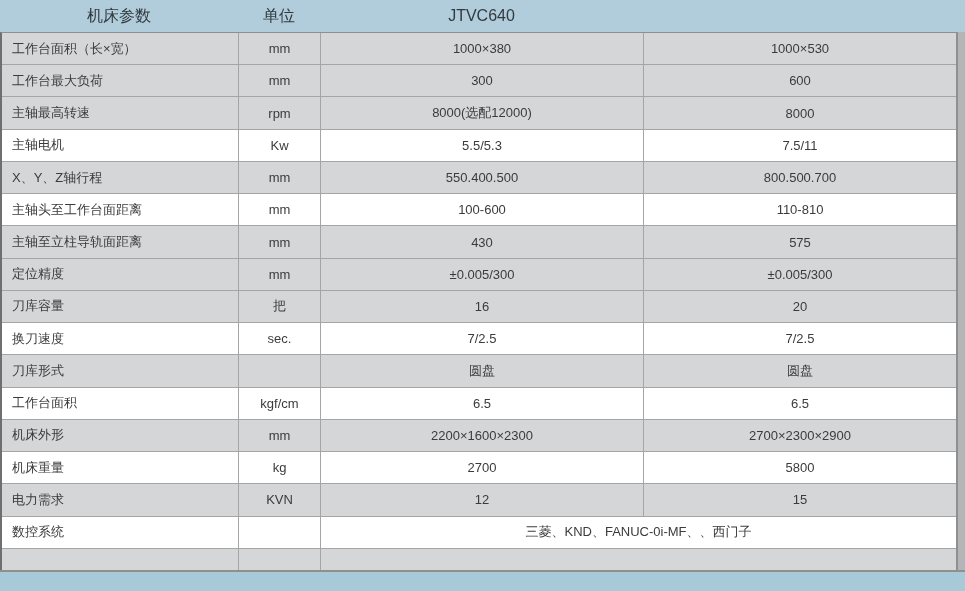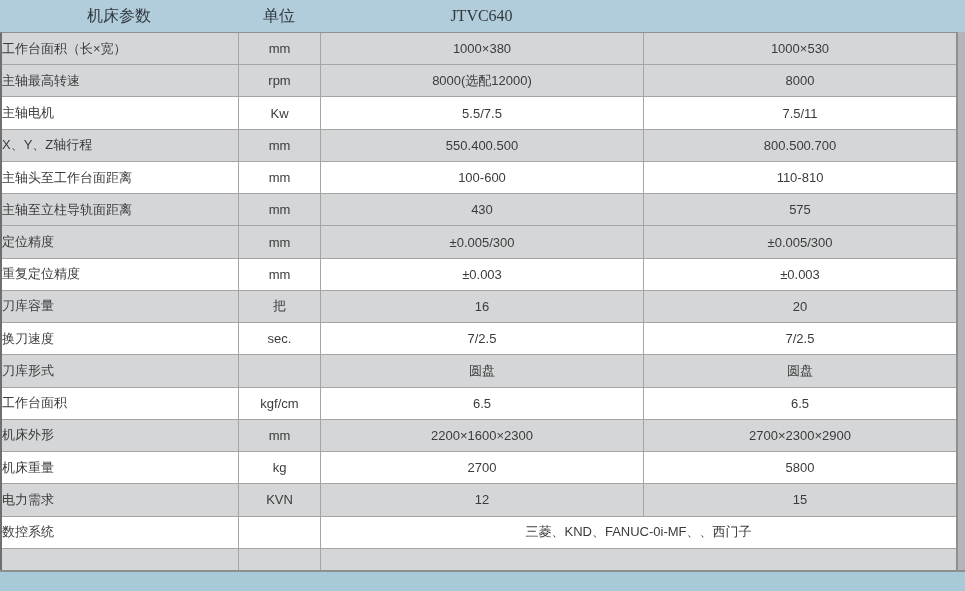--- a/index.html
+++ b/index.html
@@ -20,21 +20,21 @@
     display: flex;
     height: 32px;
     background: var(--header-bg, #b1cddc);
     align-items: center;
     font-size: 16px;
     color: #323a3e;
   }
   .header-cell { text-align: center; box-sizing: border-box; }
   .hc-param { width: 238px; }
   .hc-unit  { width: 82px; }
-  .hc-m1    { width: 323px; font-family: Liberation Serif, serif; }
+  .hc-m1    { width: 323px; }
   .hc-m2    { flex: 1; }
 
   
   .body-wrap {
     display: flex;
     height: 538px;
     overflow: hidden;
   }
   table.spec {
     border-collapse: separate;
@@ -55,21 +55,21 @@
     box-sizing: border-box;
     padding: 0;
     border-bottom: 1px solid var(--grid-line, #a5a5a5);
     text-align: center;
     vertical-align: middle;
     overflow: hidden;
     white-space: nowrap;
   }
   td.c-param {
     text-align: left;
-    padding-left: 0;
+    padding-left: 10px;
   }
   td.c-unit, td.c-val { border-left: 1px solid var(--grid-line, #a5a5a5); }
   tr.r-gray td  { background: var(--row-alt-bg, #d5d6d8); }
   tr.r-white td { background: var(--row-bg, #ffffff); }
   tr.r-last td  { height: 17px; border-bottom: none; }
 
   .right-strip {
     width: 9px;
     box-sizing: border-box;
     border-left: 2px solid #8f8f8f;
@@ -103,29 +103,35 @@
           <col class="w-m2">
       </colgroup>
       <tbody>
         <tr class="r-gray">
           <td class="c-param">工作台面积（长×宽）</td>
           <td class="c-unit">mm</td>
           <td class="c-val">1000×380</td>
           <td class="c-val">1000×530</td>
         </tr>
         <tr class="r-gray">
+          <td class="c-param">工作台最大负荷</td>
+          <td class="c-unit">mm</td>
+          <td class="c-val">300</td>
+          <td class="c-val">600</td>
+        </tr>
+        <tr class="r-gray">
           <td class="c-param">主轴最高转速</td>
           <td class="c-unit">rpm</td>
           <td class="c-val">8000(选配12000)</td>
           <td class="c-val">8000</td>
         </tr>
         <tr class="r-white">
           <td class="c-param">主轴电机</td>
           <td class="c-unit">Kw</td>
-          <td class="c-val">5.5/7.5</td>
+          <td class="c-val">5.5/5.3</td>
           <td class="c-val">7.5/11</td>
         </tr>
         <tr class="r-gray">
           <td class="c-param">X、Y、Z轴行程</td>
           <td class="c-unit">mm</td>
           <td class="c-val">550.400.500</td>
           <td class="c-val">800.500.700</td>
         </tr>
         <tr class="r-white">
           <td class="c-param">主轴头至工作台面距离</td>
@@ -137,26 +143,20 @@
           <td class="c-param">主轴至立柱导轨面距离</td>
           <td class="c-unit">mm</td>
           <td class="c-val">430</td>
           <td class="c-val">575</td>
         </tr>
         <tr class="r-gray">
           <td class="c-param">定位精度</td>
           <td class="c-unit">mm</td>
           <td class="c-val">±0.005/300</td>
           <td class="c-val">±0.005/300</td>
-        </tr>
-        <tr class="r-white">
-          <td class="c-param">重复定位精度</td>
-          <td class="c-unit">mm</td>
-          <td class="c-val">±0.003</td>
-          <td class="c-val">±0.003</td>
         </tr>
         <tr class="r-gray">
           <td class="c-param">刀库容量</td>
           <td class="c-unit">把</td>
           <td class="c-val">16</td>
           <td class="c-val">20</td>
         </tr>
         <tr class="r-white">
           <td class="c-param">换刀速度</td>
           <td class="c-unit">sec.</td>

